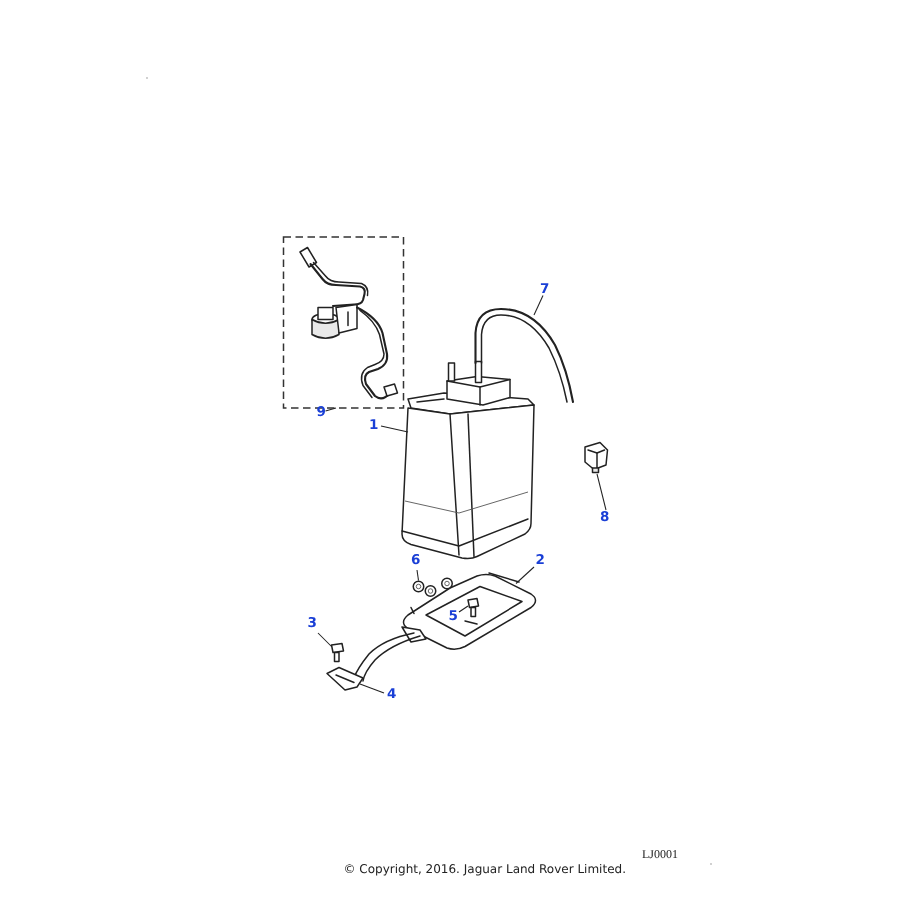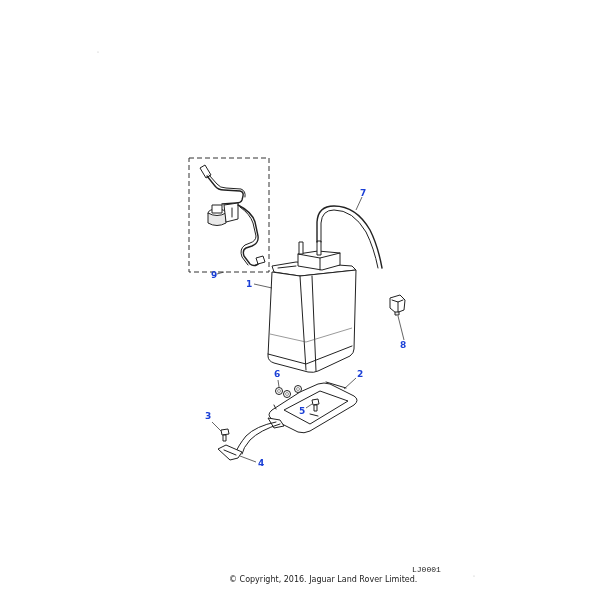--- a/index.html
+++ b/index.html
@@ -1,19 +1,19 @@
 <!DOCTYPE html>
 <html><head>
   <meta charset="utf-8">
   <style>
     html, body { margin: 0; padding: 0; background: #ffffff; }
     body { width: 600px; height: 600px; position: relative; overflow: hidden; font-family: "DejaVu Sans", sans-serif; }
     #diagram { position: absolute; left: 0; top: 0; width: 600px; height: 600px; }
     .callout { position: absolute; font-family: "DejaVu Sans", sans-serif; font-weight: bold; font-size: 9px; color: #1a3fd6; line-height: 10px; cursor: pointer; }
-    .illus-id { position: absolute; left: 412px; top: 565px; font-size: 8px; color: #222; font-family: Liberation Mono, monospace; }
+    .illus-id { position: absolute; left: 428px; top: 565px; font-size: 8px; color: #222; font-family: Liberation Serif, serif; }
     .copyright { position: absolute; left: 229px; top: 575px; font-size: 8px; color: #222; font-family: "DejaVu Sans", sans-serif; white-space: nowrap; }
     svg .ln { fill: none; stroke: #222; stroke-width: 1; stroke-linejoin: round; stroke-linecap: round; }
     svg .ln2 { fill: none; stroke: #222; stroke-width: 1.4; stroke-linejoin: round; stroke-linecap: round; }
     svg .thin { fill: none; stroke: #555; stroke-width: 0.6; }
     svg .fill-w { fill: #fff; stroke: #222; stroke-width: 1; stroke-linejoin: round; }
     svg .fill-g { fill: #e9e9e9; stroke: #222; stroke-width: 1; stroke-linejoin: round; }
     svg .lead { fill: none; stroke: #222; stroke-width: 0.7; }
     svg .dash { fill: none; stroke: #333; stroke-width: 1; stroke-dasharray: 5 3; }
   </style>
 </head>

